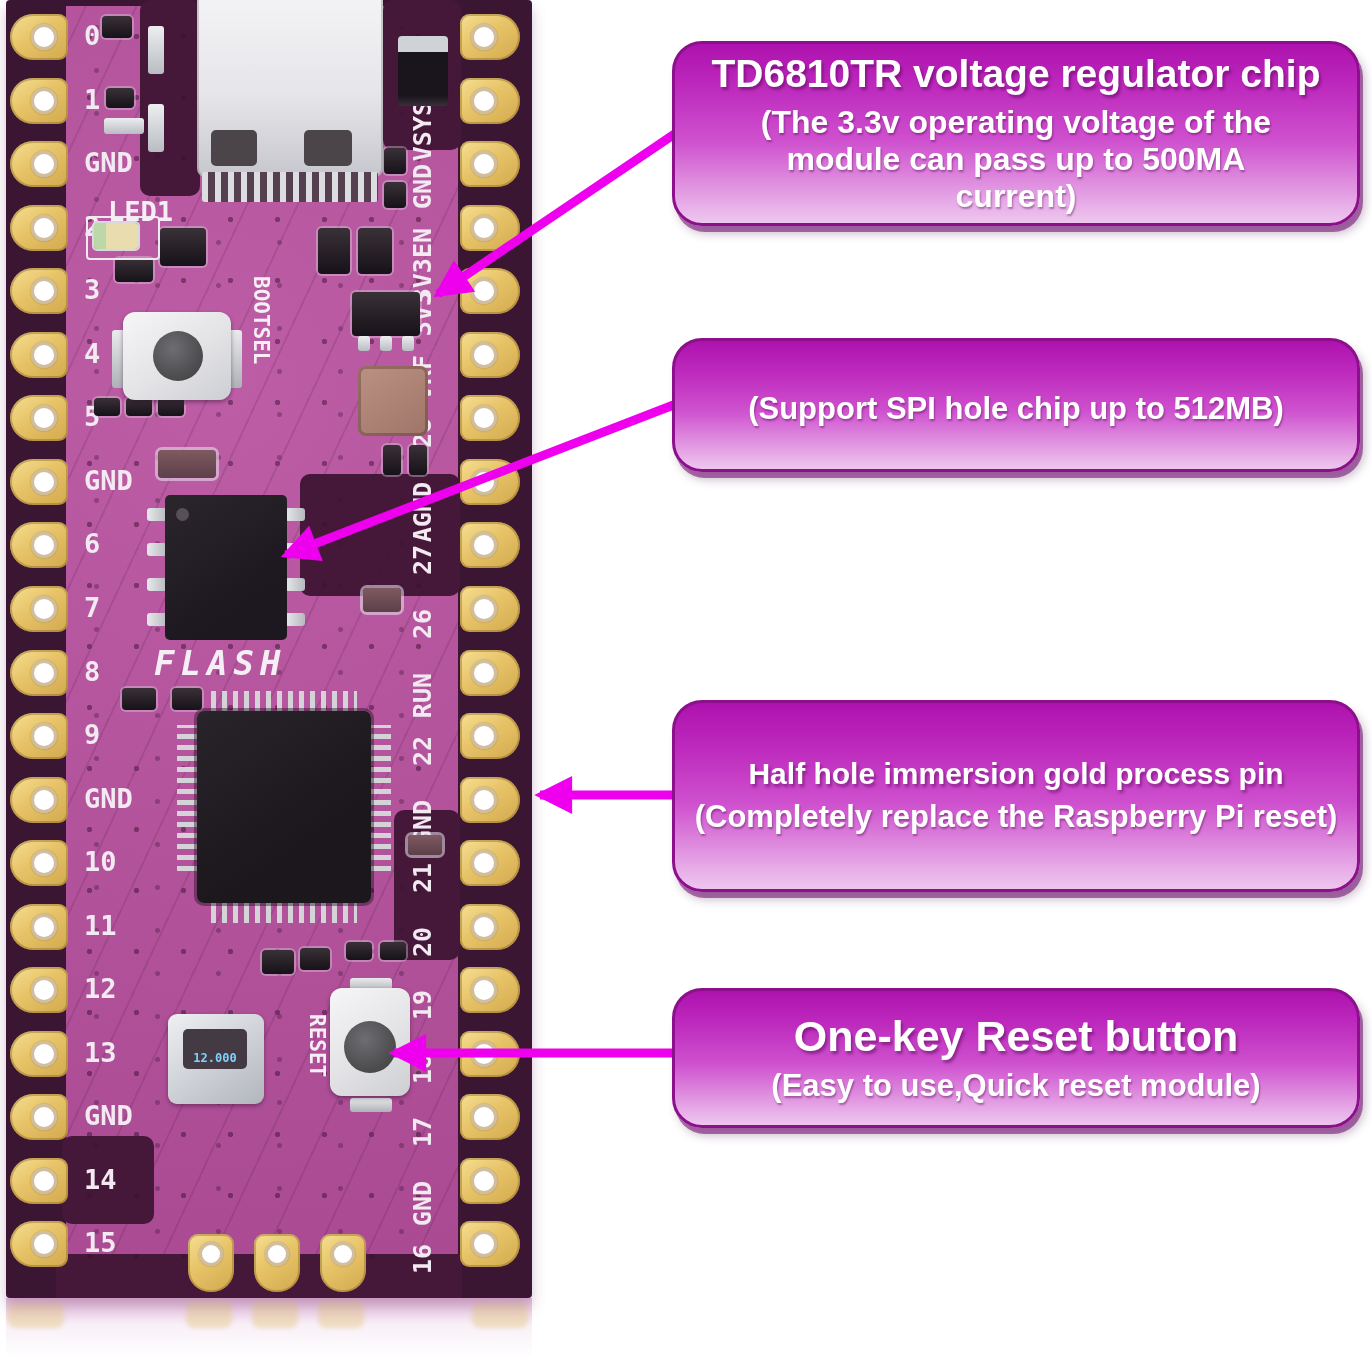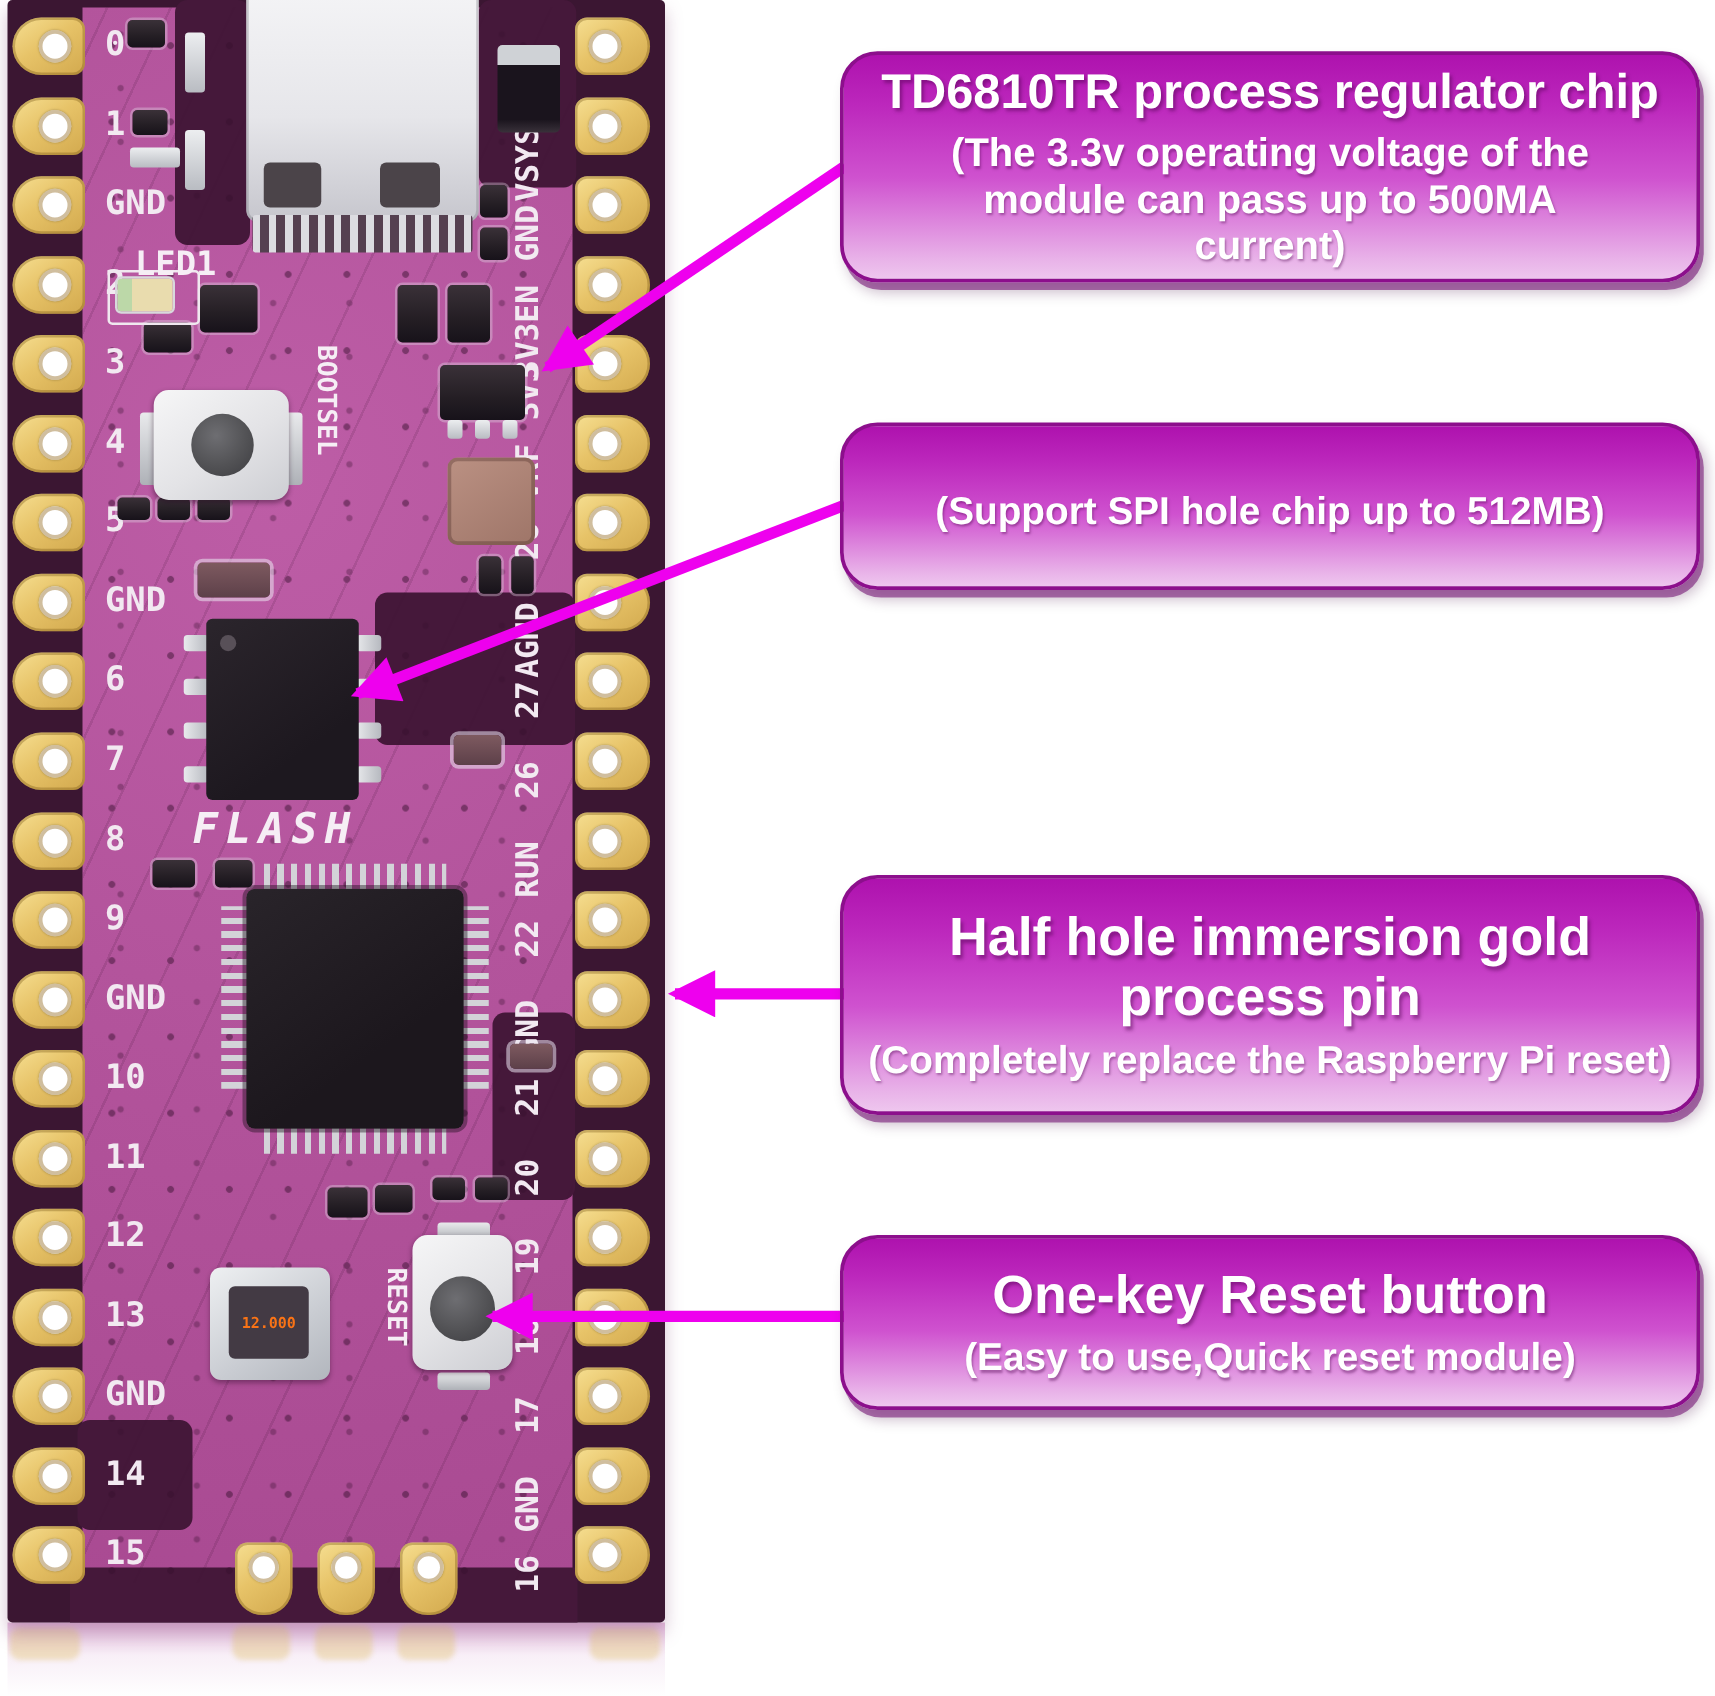--- a/index.html
+++ b/index.html
@@ -64,22 +64,22 @@
 
   #mcu{position:absolute;left:191px;top:711px;width:174px;height:192px;
        background:linear-gradient(145deg,#29242a 0%,#1c171d 65%);border-radius:7px;
        box-shadow:0 0 0 3px rgba(20,10,20,.4);}
   .comb-h{position:absolute;background:repeating-linear-gradient(90deg,#d3d3d8 0 5px,rgba(40,20,38,0) 5px 11px);}
   .comb-v{position:absolute;background:repeating-linear-gradient(0deg,#d3d3d8 0 5px,rgba(40,20,38,0) 5px 11px);}
 
   #crystal{position:absolute;left:162px;top:1014px;width:96px;height:90px;border-radius:9px;
            background:linear-gradient(145deg,#eef0f2 0%,#c9ccd2 60%,#b2b6bd 100%);
            box-shadow:0 2px 4px rgba(40,10,35,.4);}
-  #crystal-core{position:absolute;left:177px;top:1029px;width:64px;height:58px;border-radius:5px;
-                background:#433a44;color:#f97316;font-family:"DejaVu Sans Mono",monospace;
+  #crystal-core{position:absolute;left:177px;top:1029px;width:64px;height:40px;border-radius:5px;
+                background:#433a44;color:#7dd3fc;font-family:"DejaVu Sans Mono",monospace;
                 font-size:12px;font-weight:bold;text-align:center;line-height:58px;}
 
   
   .callout{position:absolute;left:672px;width:688px;z-index:70;border-radius:30px;
            border:3px solid #8c0f8c;box-sizing:border-box;
            background:linear-gradient(180deg,#ae12ae 0%,#bc27bc 22%,#cf52cf 55%,#e9b4e9 92%,#eec6ee 100%);
            box-shadow:3px 6px 0 rgba(110,8,110,.55), 5px 8px 10px rgba(60,0,60,.25);
            display:flex;flex-direction:column;align-items:center;justify-content:center;
            text-align:center;color:#ffffff;}
   .callout .title{font-weight:bold;text-shadow:2px 3px 3px rgba(70,0,70,.45);line-height:1.12;}
@@ -379,30 +379,30 @@
         <path d="M0,0 L10,5 L0,10 z" fill="#ee00ee"></path>
       </marker>
     </defs>
     <line x1="676" y1="133" x2="438" y2="294" stroke="#ee00ee" stroke-width="9" marker-end="url(#ah)"></line>
     <line x1="676" y1="404" x2="286" y2="555" stroke="#ee00ee" stroke-width="9" marker-end="url(#ah)"></line>
     <line x1="676" y1="795" x2="540" y2="795" stroke="#ee00ee" stroke-width="9" marker-end="url(#ah)"></line>
     <line x1="676" y1="1053" x2="394" y2="1053" stroke="#ee00ee" stroke-width="9" marker-end="url(#ah)"></line>
   </svg>
 
   <div class="callout" style="top:41px;height:185px;">
-    <div class="title" style="font-size:39px;max-width:650px;">TD6810TR process regulator chip</div>
+    <div class="title" style="font-size:39px;max-width:650px;">TD6810TR voltage regulator chip</div>
     <div class="subtitle" style="font-size:32px;max-width:580px;">(The 3.3v operating voltage of the module can pass up to 500MA current)</div>
   </div>
 
   <div class="callout" style="top:338px;height:134px;">
     <div class="subtitle" style="font-size:31px;max-width:640px;">(Support SPI hole chip up to 512MB)</div>
   </div>
 
   <div class="callout" style="top:700px;height:192px;">
-    <div class="title" style="font-size:43px;max-width:600px;">Half hole immersion gold process pin</div>
+    <div class="title" style="font-size:30px;max-width:600px;">Half hole immersion gold process pin</div>
     <div class="subtitle" style="font-size:31px;max-width:660px;">(Completely replace the Raspberry Pi reset)</div>
   </div>
 
   <div class="callout" style="top:988px;height:140px;">
     <div class="title" style="font-size:43px;max-width:650px;">One-key Reset button</div>
     <div class="subtitle" style="font-size:31px;max-width:640px;text-align:center;">(Easy to use,Quick reset module)</div>
   </div>
 
 </div>
 

